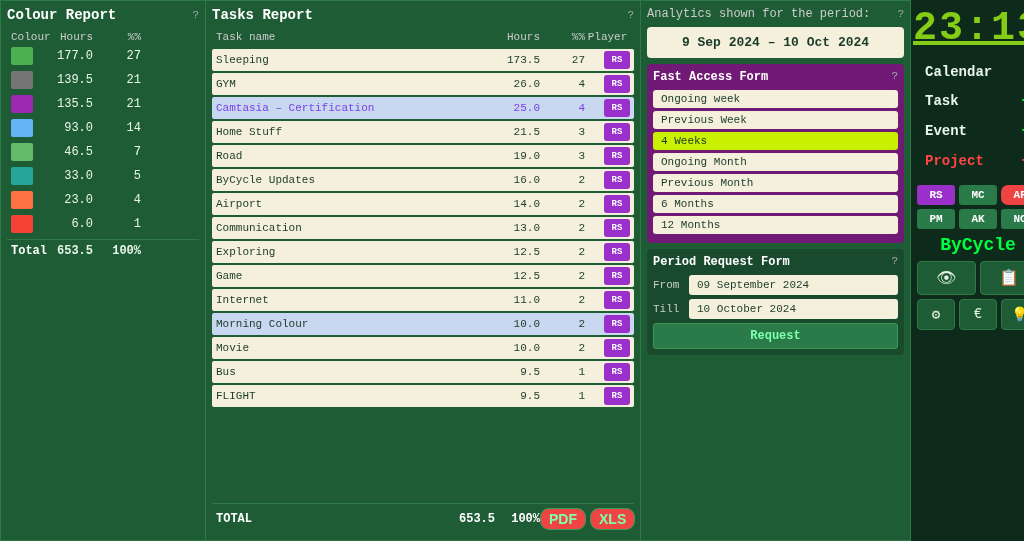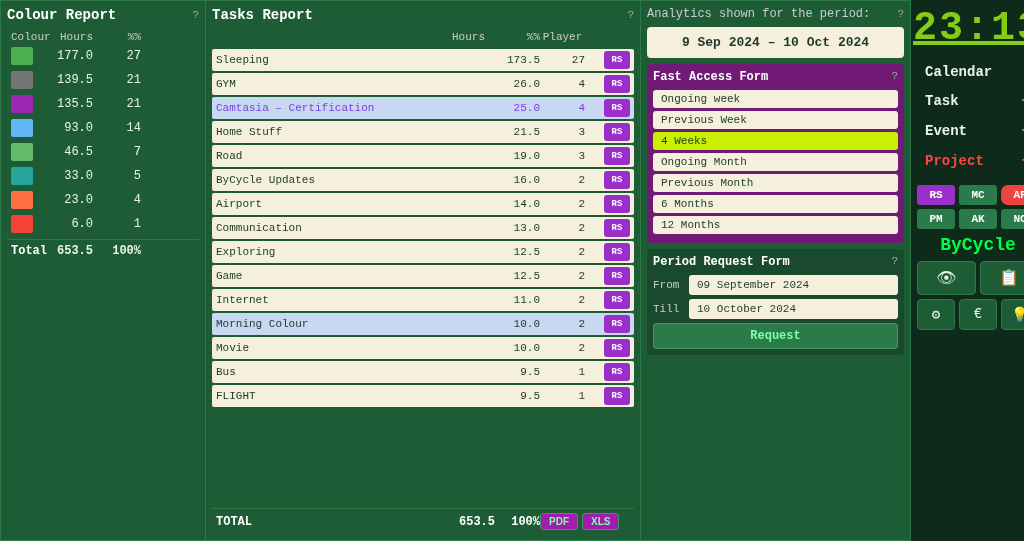--- a/index.html
+++ b/index.html
@@ -139,26 +139,26 @@
       border-top: 1px solid #2d7a47;
       margin-top: 4px;
       color: #fff;
       font-weight: bold;
     }
     .footer-btns {
       display: flex;
       gap: 4px;
     }
     .footer-btn {
-      background: #a21caf;
+      background: #ef4444;
       border: 1px solid #3a9a5a;
       color: #7fffaa;
       padding: 2px 8px;
-      border-radius: 3px;
-      font-size: 10px;
+      border-radius: 9px;
+      font-size: 14px;
       font-weight: bold;
       cursor: pointer;
     }
 
     
     .analytics-panel {
       width: 270px;
       background: #1e5c35;
       border: 1px solid #2d7a47;
       border-left: none;
@@ -422,20 +422,21 @@
     <span class="colour-pct">100%</span>
   </div>
 </div>
 
 <div class="tasks-report-panel">
   <div class="panel-header">
     <span class="panel-title">Tasks Report</span>
     <span class="help-icon">?</span>
   </div>
   <div class="tasks-table-header">
+    <span>Task name</span>
     <span style="text-align:right">Hours</span>
     <span style="text-align:right">%%</span>
     <span style="text-align:center">Player</span>
   </div>
   <div class="tasks-rows" id="task-rows">
       <div class="task-row">
     <span class="task-name">Sleeping</span>
     <span class="task-hours" style="">173.5</span>
     <span class="task-pct">27</span>
     <div class="player-badge">RS</div>

